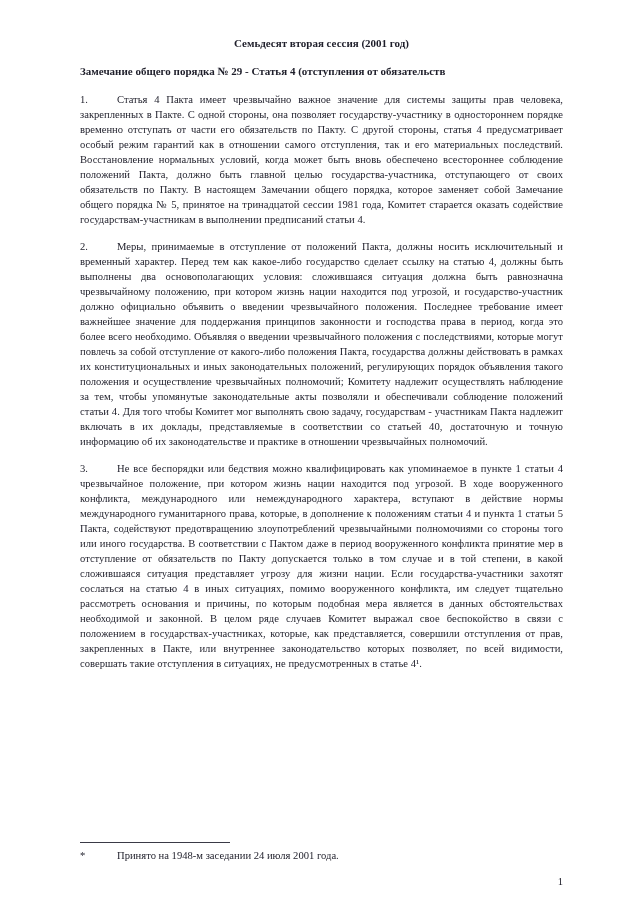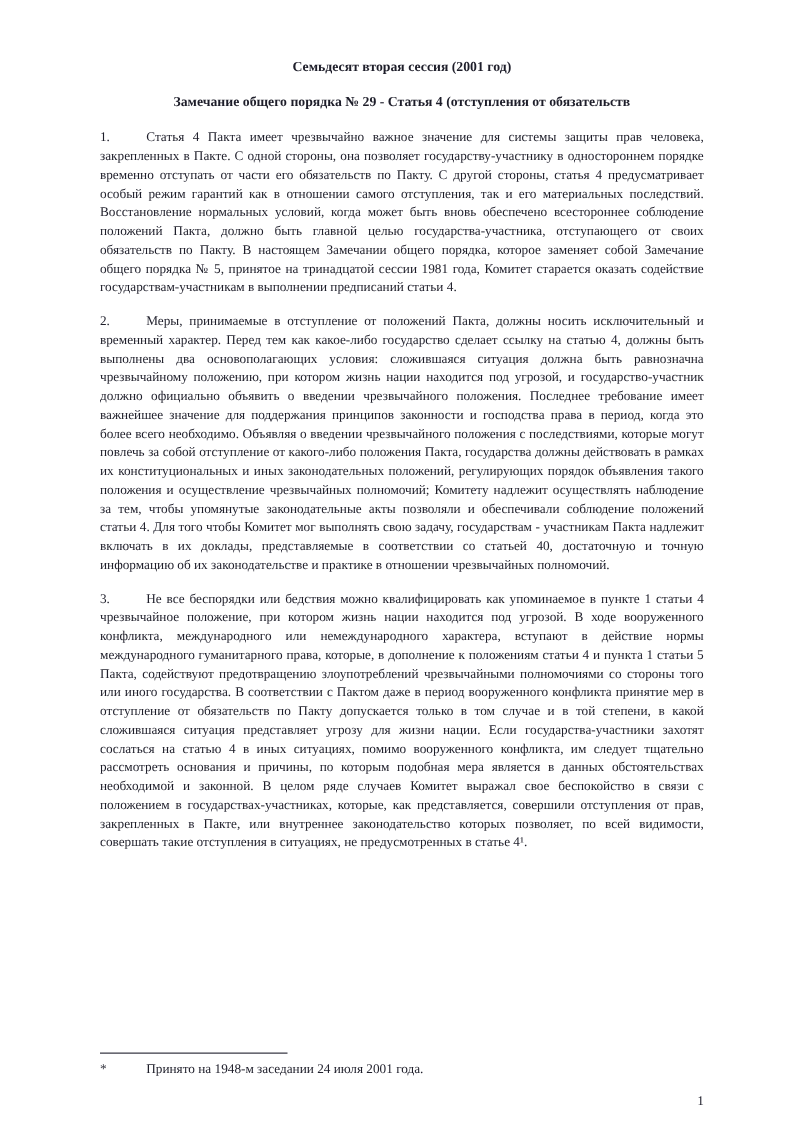--- a/index.html
+++ b/index.html
@@ -8,33 +8,32 @@
     width: 640px; height: 905px;
     font-family: "Liberation Serif", "DejaVu Serif", serif;
     color: #1e1e2a;
     position: relative;
     overflow: hidden;
   }
   .page {
     position: relative;
     width: 640px; height: 905px;
     background: #ffffff;
-    padding: 48px 77px 0 80px;
+    padding: 37px 77px 0 80px;
     border-radius: 25px;
   }
   .session-title {
     font-size: 11px;
     font-weight: bold;
     text-align: center;
     margin-bottom: 15px;
   }
   .doc-title {
     font-size: 11px;
     font-weight: bold;
-    text-align: center;
     line-height: 14px;
     margin-bottom: 14px;
   }
   .doc-title sup {
     font-size: 7.5px;
     vertical-align: super;
     line-height: 0;
   }
   .para {
     font-size: 10.6px;

